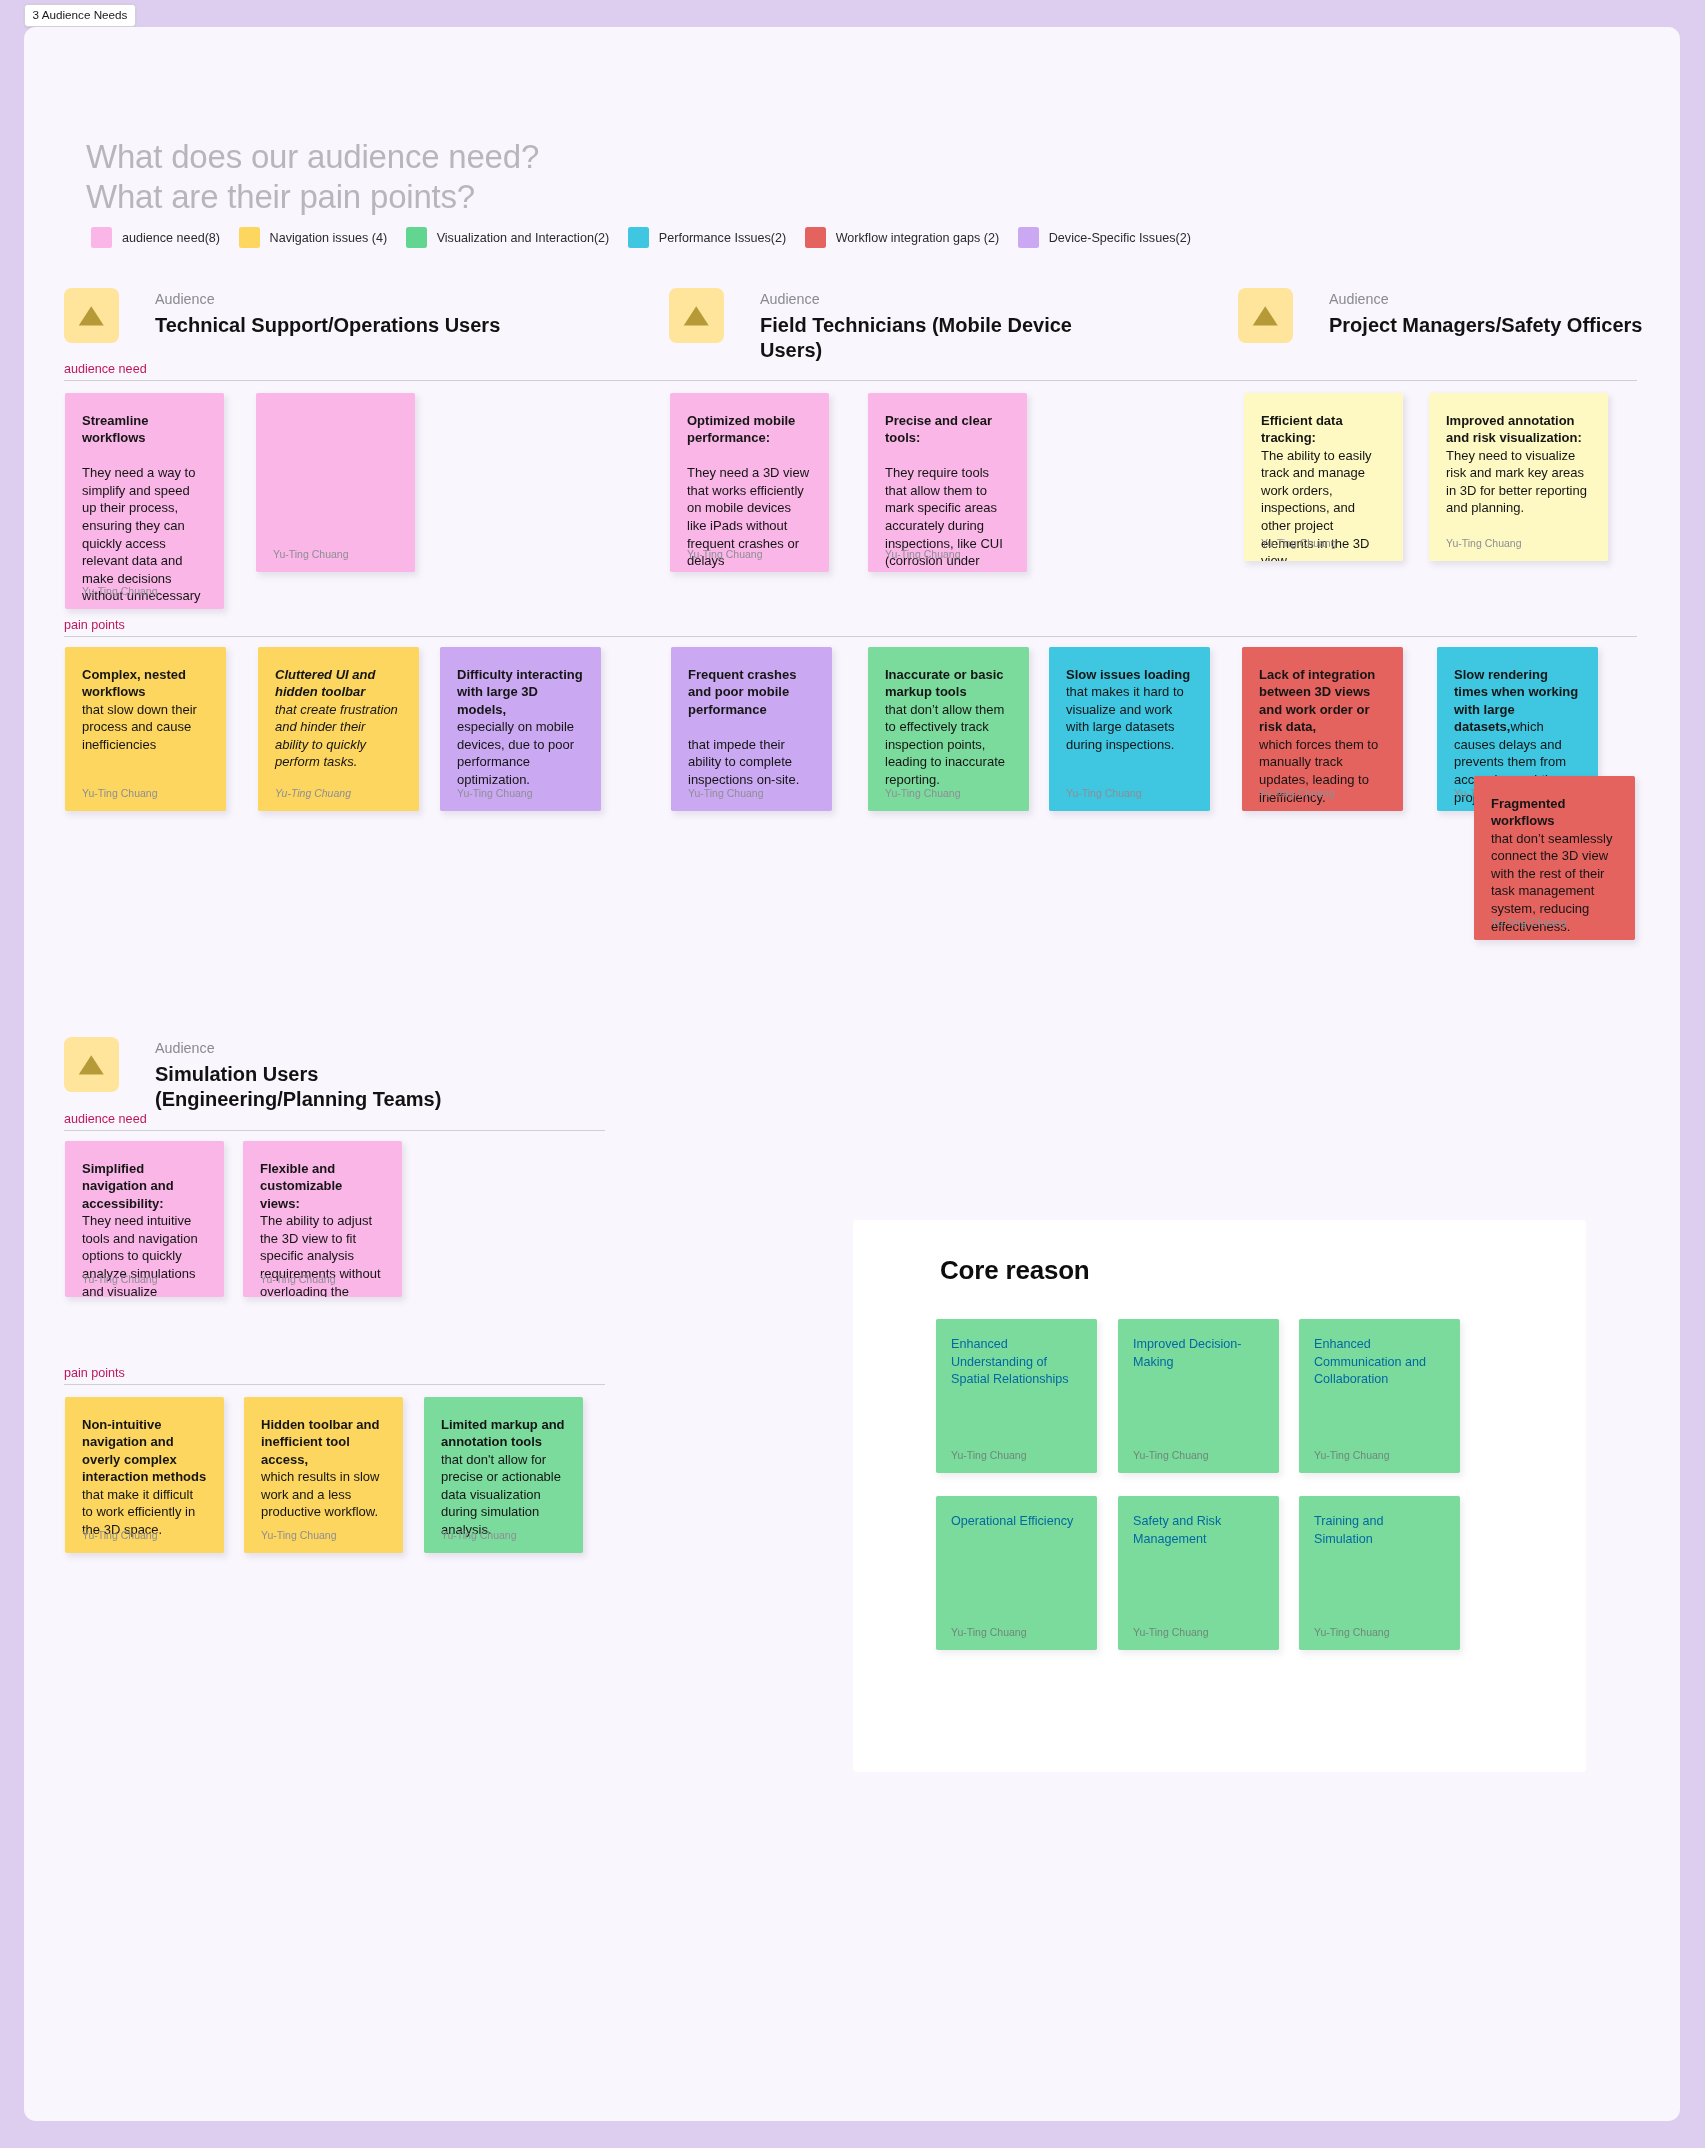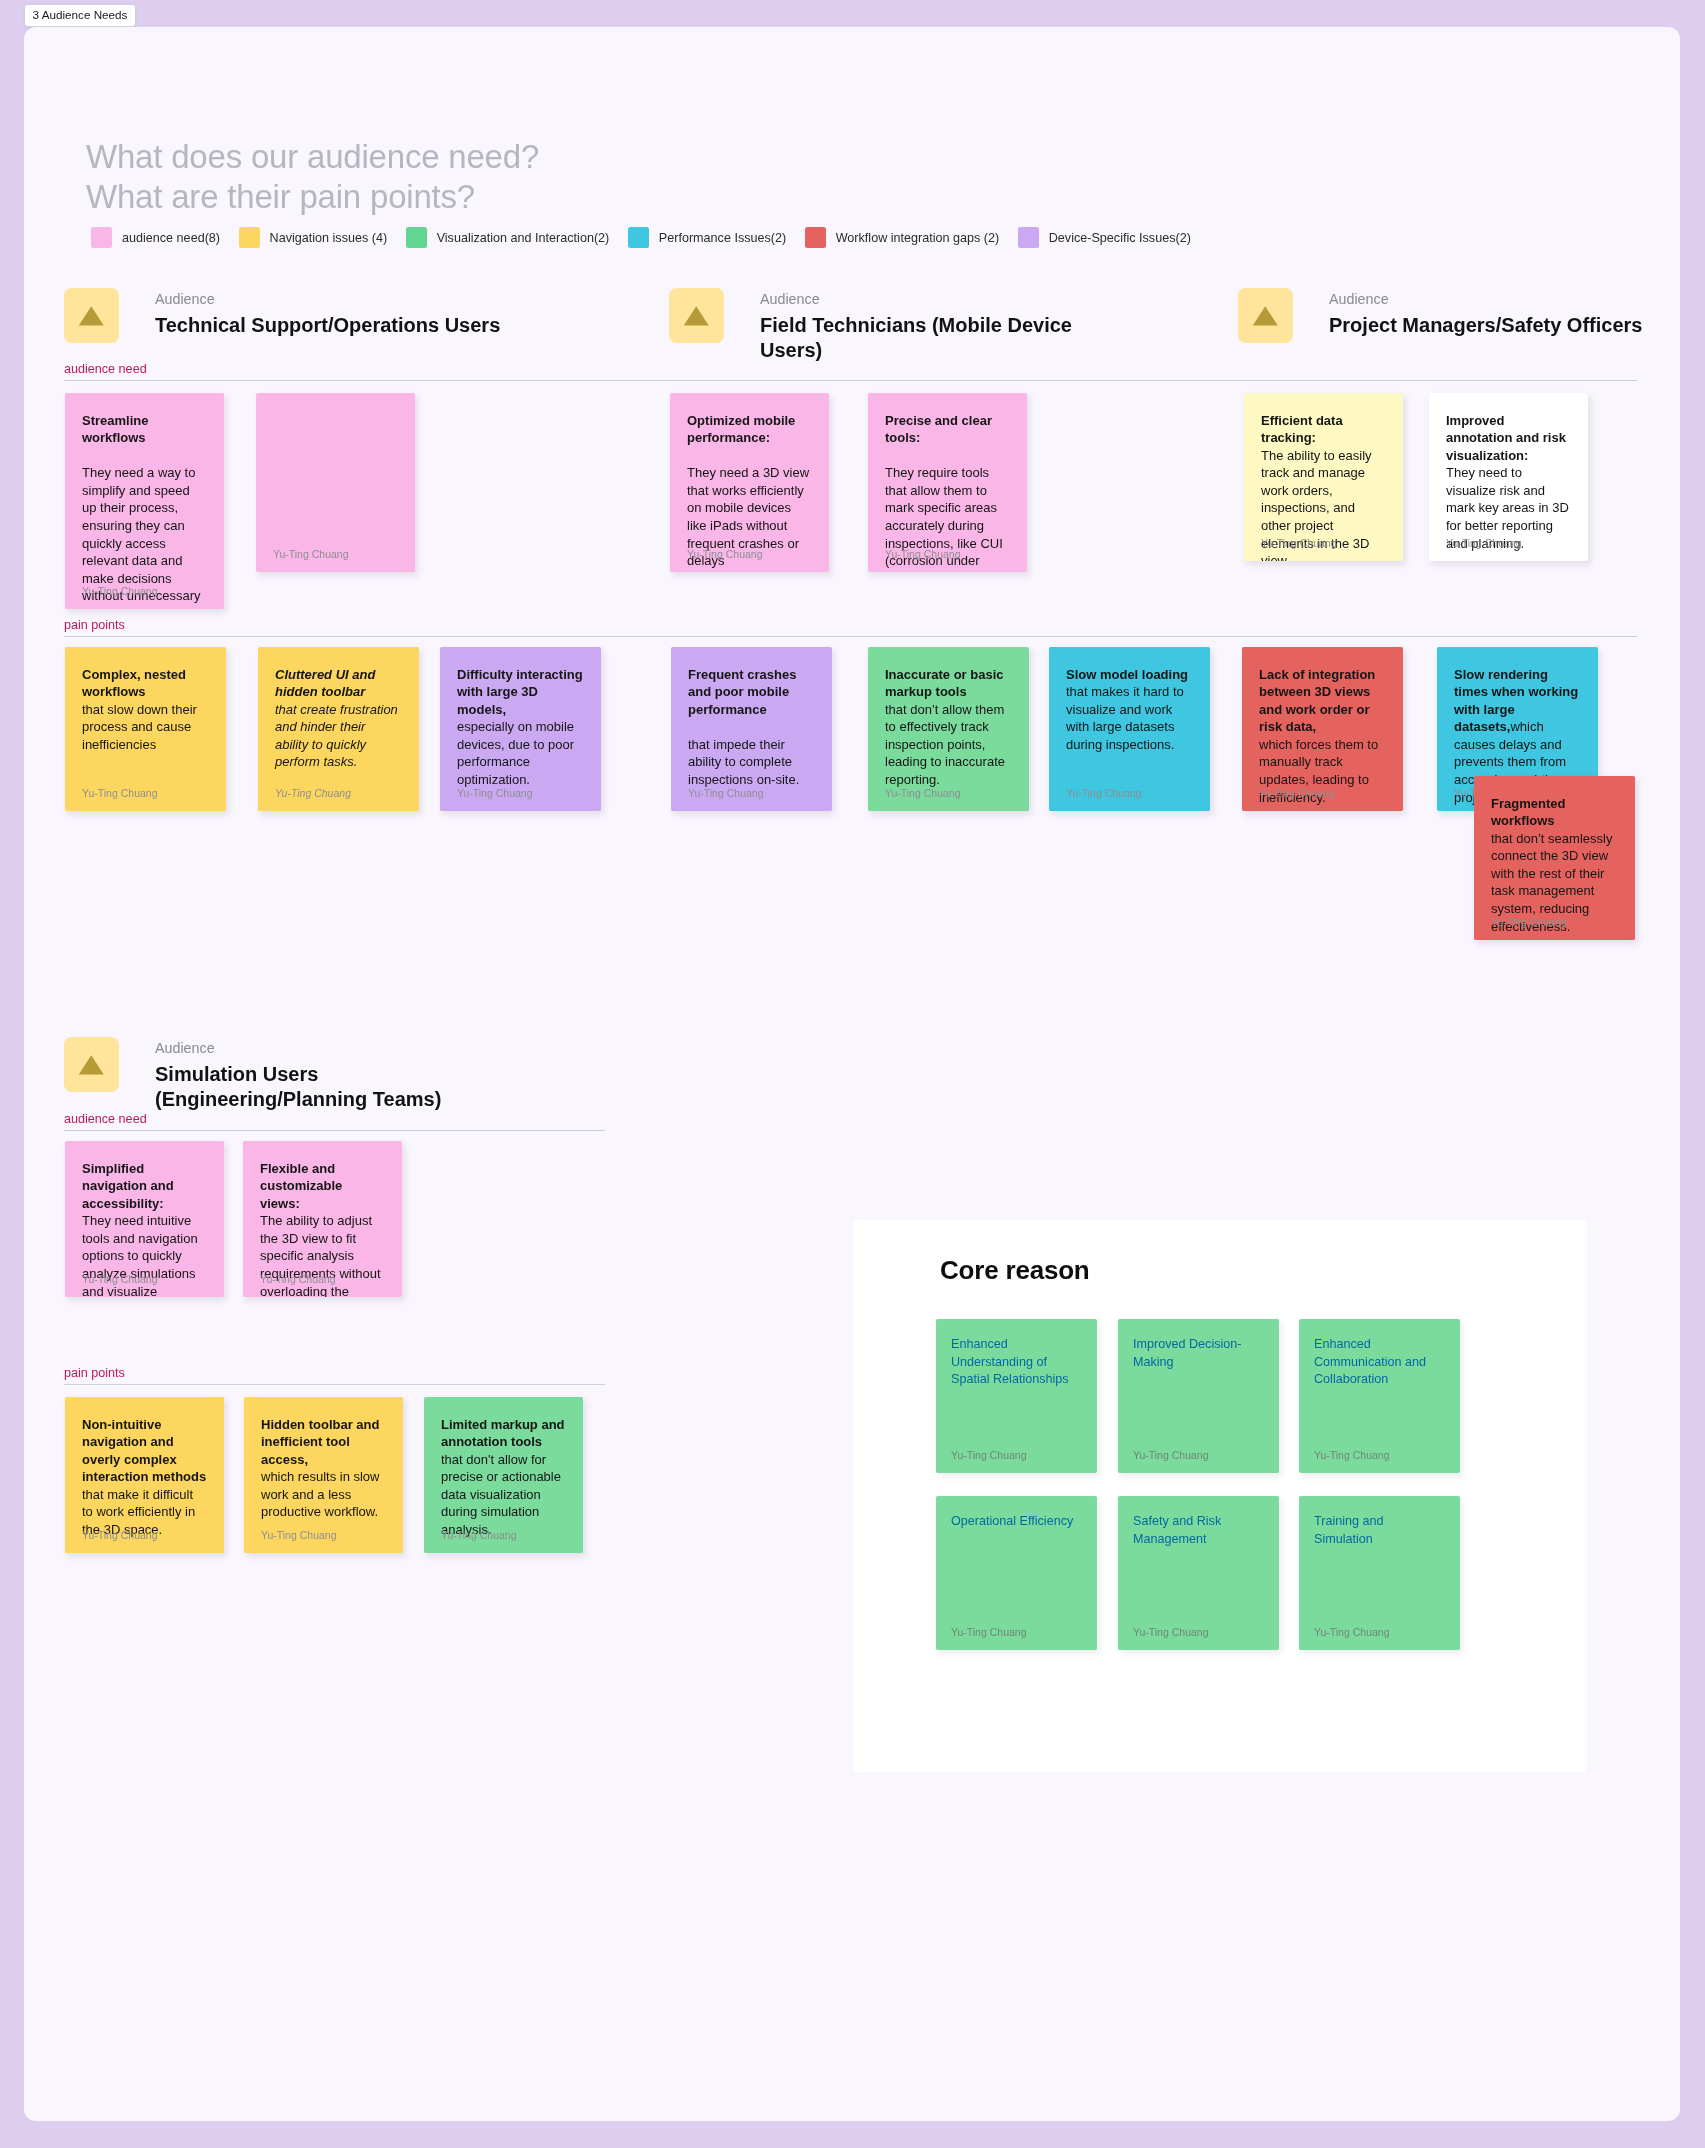--- a/index.html
+++ b/index.html
@@ -251,21 +251,21 @@
     <div class="note-author">Yu-Ting Chuang</div>
   </div>
 
   <div class="note" style="left:1244px; top:393px; width:159px; height:168px; background:#fef9c3;">
     <div class="note-body">
       <b>Efficient data tracking:</b><br><span>The ability to easily track and manage work orders, inspections, and other project elements in the 3D view.</span>
     </div>
     <div class="note-author">Yu-Ting Chuang</div>
   </div>
 
-  <div class="note" style="left:1429px; top:393px; width:159px; height:168px; background:#ffffff;">
+  <div class="note" style="left:1429px; top:393px; width:179px; height:168px; background:#fef9c3;">
     <div class="note-body">
       <b>Improved annotation and risk visualization:</b><br><span>They need to visualize risk and mark key areas in 3D for better reporting and planning.</span>
     </div>
     <div class="note-author">Yu-Ting Chuang</div>
   </div>
 
   <div class="sec" style="left:64px; top:618px; width:1573px;">
     <div class="sec-label">pain points</div>
     <div class="sec-rule"></div>
   </div>
@@ -300,21 +300,21 @@
 
   <div class="note" style="left:868px; top:647px; width:161px; height:164px; background:#7bdb9d;">
     <div class="note-body">
       <b>Inaccurate or basic markup tools</b><br><span>that don’t allow them to effectively track inspection points, leading to inaccurate reporting.</span>
     </div>
     <div class="note-author">Yu-Ting Chuang</div>
   </div>
 
   <div class="note" style="left:1049px; top:647px; width:161px; height:164px; background:#3fc6e0;">
     <div class="note-body">
-      <b>Slow model loading</b><br><span>that makes it hard to visualize and work with large datasets during inspections.</span>
+      <b>Slow issues loading</b><br><span>that makes it hard to visualize and work with large datasets during inspections.</span>
     </div>
     <div class="note-author">Yu-Ting Chuang</div>
   </div>
 
   <div class="note" style="left:1242px; top:647px; width:161px; height:164px; background:#e4635f;">
     <div class="note-body">
       <b>Lack of integration between 3D views and work order or risk data,</b><br><span>which forces them to manually track updates, leading to inefficiency.</span>
     </div>
     <div class="note-author">Yu-Ting Chuang</div>
   </div>

